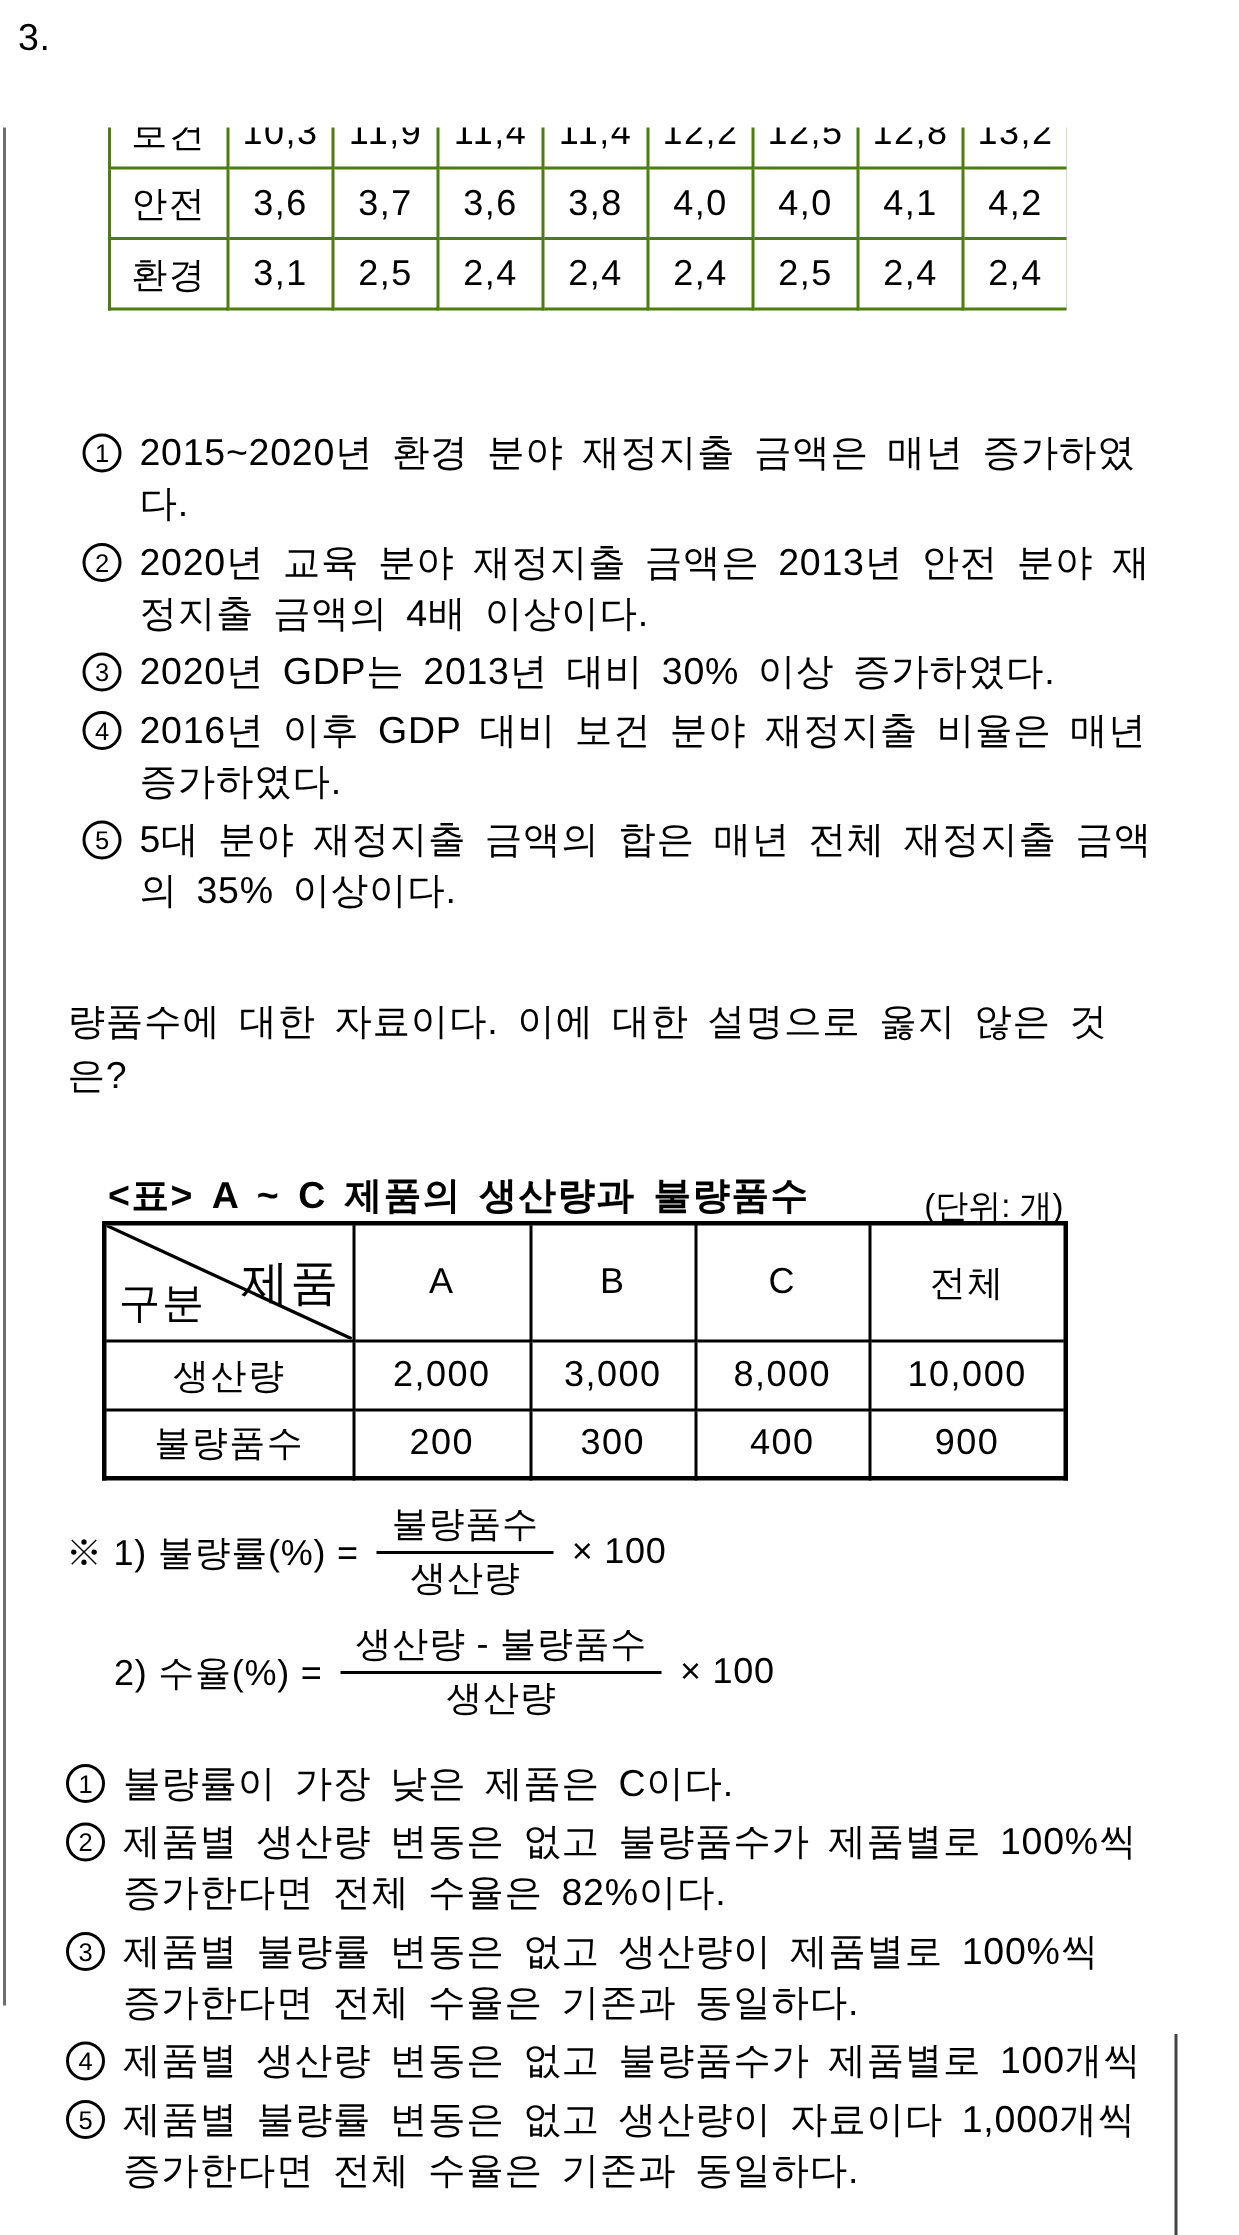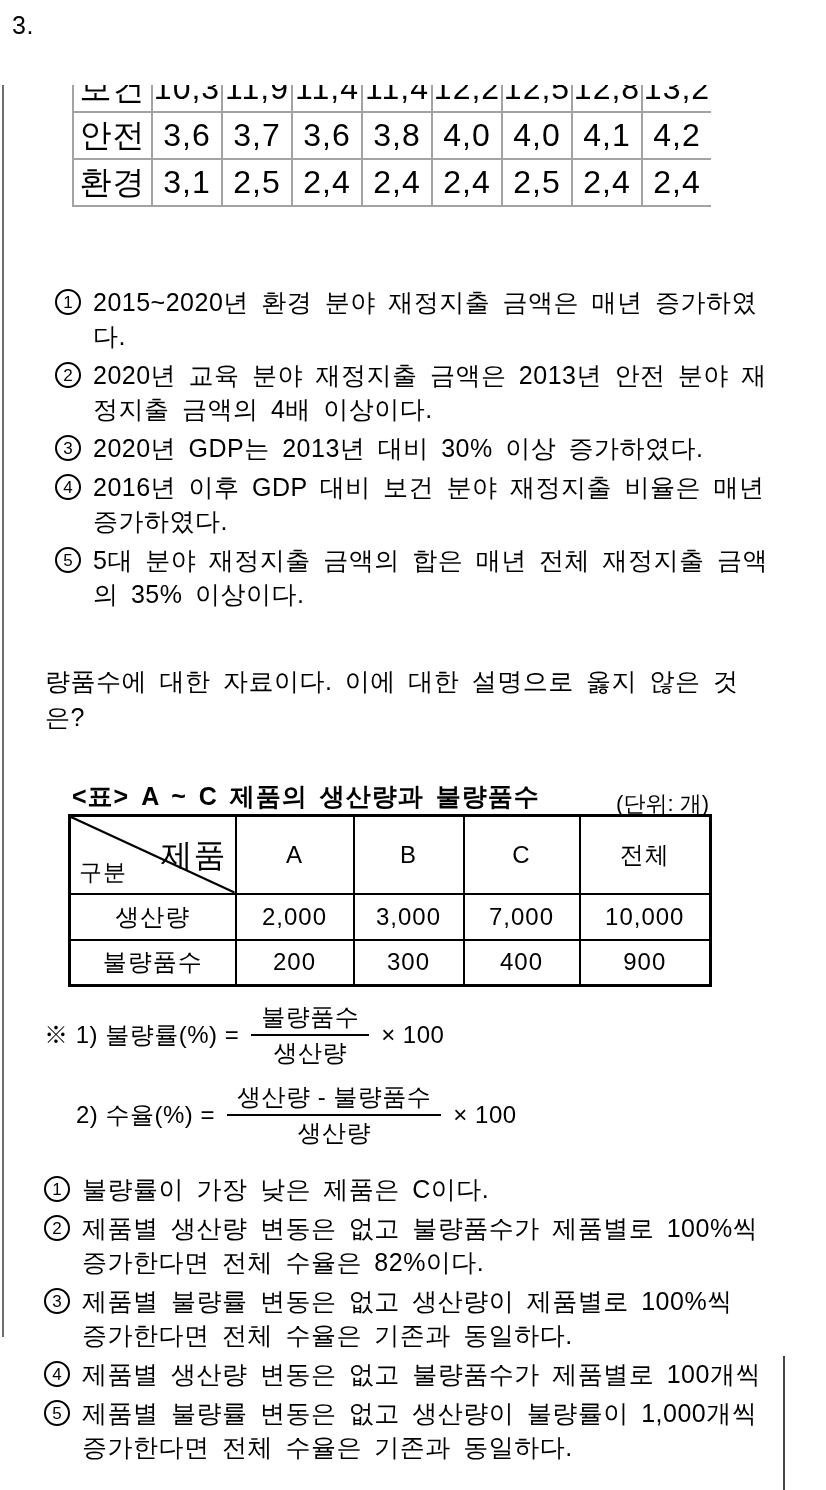--- a/index.html
+++ b/index.html
@@ -16,21 +16,21 @@
   .rule-right { position:absolute; left:783px; top:1356px; width:2px; height:134px;  background:#444; }
 
   
   .q-header { position:absolute; left:12px; top:6px; width:800px; display:flex; gap:14px;
               font-size:25px; line-height:38px; letter-spacing:.5px; word-spacing:5px; }
   .q-header .qnum { flex:0 0 auto; }
 
   
   .t1clip { position:absolute; left:72px; top:85px; width:639px; height:177px; overflow:hidden; }
   .t1 { border-collapse:collapse; table-layout:fixed; width:639px; margin-top:-21px; }
-  .t1 td { border:2px solid #a3a3a3; height:47px; text-align:center; font-size:32px; letter-spacing:1px; }
+  .t1 td { border:2px solid #4d7c0f; height:47px; text-align:center; font-size:24px; letter-spacing:1px; }
 
   
   .opts { position:absolute; width:770px; }
   .opts-q3 { left:55px; top:285px; }
   .opts-q4 { left:44px; top:1172px; }
   .opt { display:flex; gap:12px; margin-bottom:5px; font-size:25px; }
   .opt .circle { flex:0 0 auto; width:26px; height:26px; margin-top:4px; border:2px solid #000;
                  border-radius:50%; display:flex; align-items:center; justify-content:center;
                  font-size:17px; line-height:1; }
   .opt .lines div { line-height:34px; letter-spacing:.5px; word-spacing:5px; }
@@ -45,21 +45,21 @@
 
   
   .t2wrap { position:absolute; left:68px; top:814px; }
   .t2 { border-collapse:collapse; table-layout:fixed; width:641px; border:3px solid #000; }
   .t2 td { border:2px solid #000; text-align:center; font-size:24px; letter-spacing:1px; }
   .t2 .hrow td { height:78px; }
   .t2 .drow td { height:46px; }
   .t2 .corner { position:relative; }
   .t2 .corner svg { position:absolute; left:0; top:0; width:100%; height:100%; }
   .t2 .corner .c-top { position:absolute; top:5px; right:8px; font-size:32px;margin-top:12px; }
-  .t2 .corner .c-bot { position:absolute; bottom:5px; left:8px; font-size:23px; }
+  .t2 .corner .c-bot { position:absolute; bottom:5px; left:8px; font-size:28px; }
 
   
   .formula { position:absolute; display:flex; align-items:center; gap:12px; font-size:24px;
              letter-spacing:.5px; white-space:nowrap; }
   .formula-1 { left:44px; top:1002px; }
   .formula-2 { left:76px; top:1082px; }
   .frac { display:inline-block; text-align:center; }
   .frac .num { padding:2px 10px 4px; border-bottom:2px solid #000; line-height:26px; }
   .frac .den { padding:4px 10px 1px; line-height:26px; }
 </style>
@@ -189,21 +189,21 @@
       </td>
       <td>A</td>
       <td>B</td>
       <td>C</td>
       <td>전체</td>
     </tr>
     <tr class="drow">
       <td>생산량</td>
       <td>2,000</td>
       <td>3,000</td>
-      <td>7,000</td>
+      <td>8,000</td>
       <td>10,000</td>
     </tr>
     <tr class="drow">
       <td>불량품수</td>
       <td>200</td>
       <td>300</td>
       <td>400</td>
       <td>900</td>
     </tr>
   </tbody>
@@ -251,17 +251,17 @@
   </div>
   <div class="opt">
     <span class="circle">4</span>
     <div class="lines">
       <div>제품별 생산량 변동은 없고 불량품수가 제품별로 100개씩</div>
     </div>
   </div>
   <div class="opt">
     <span class="circle">5</span>
     <div class="lines">
-      <div>제품별 불량률 변동은 없고 생산량이 불량률이 1,000개씩</div>
+      <div>제품별 불량률 변동은 없고 생산량이 자료이다 1,000개씩</div>
       <div>증가한다면 전체 수율은 기존과 동일하다.</div>
     </div>
   </div>
 </div>
 
 </body></html>

